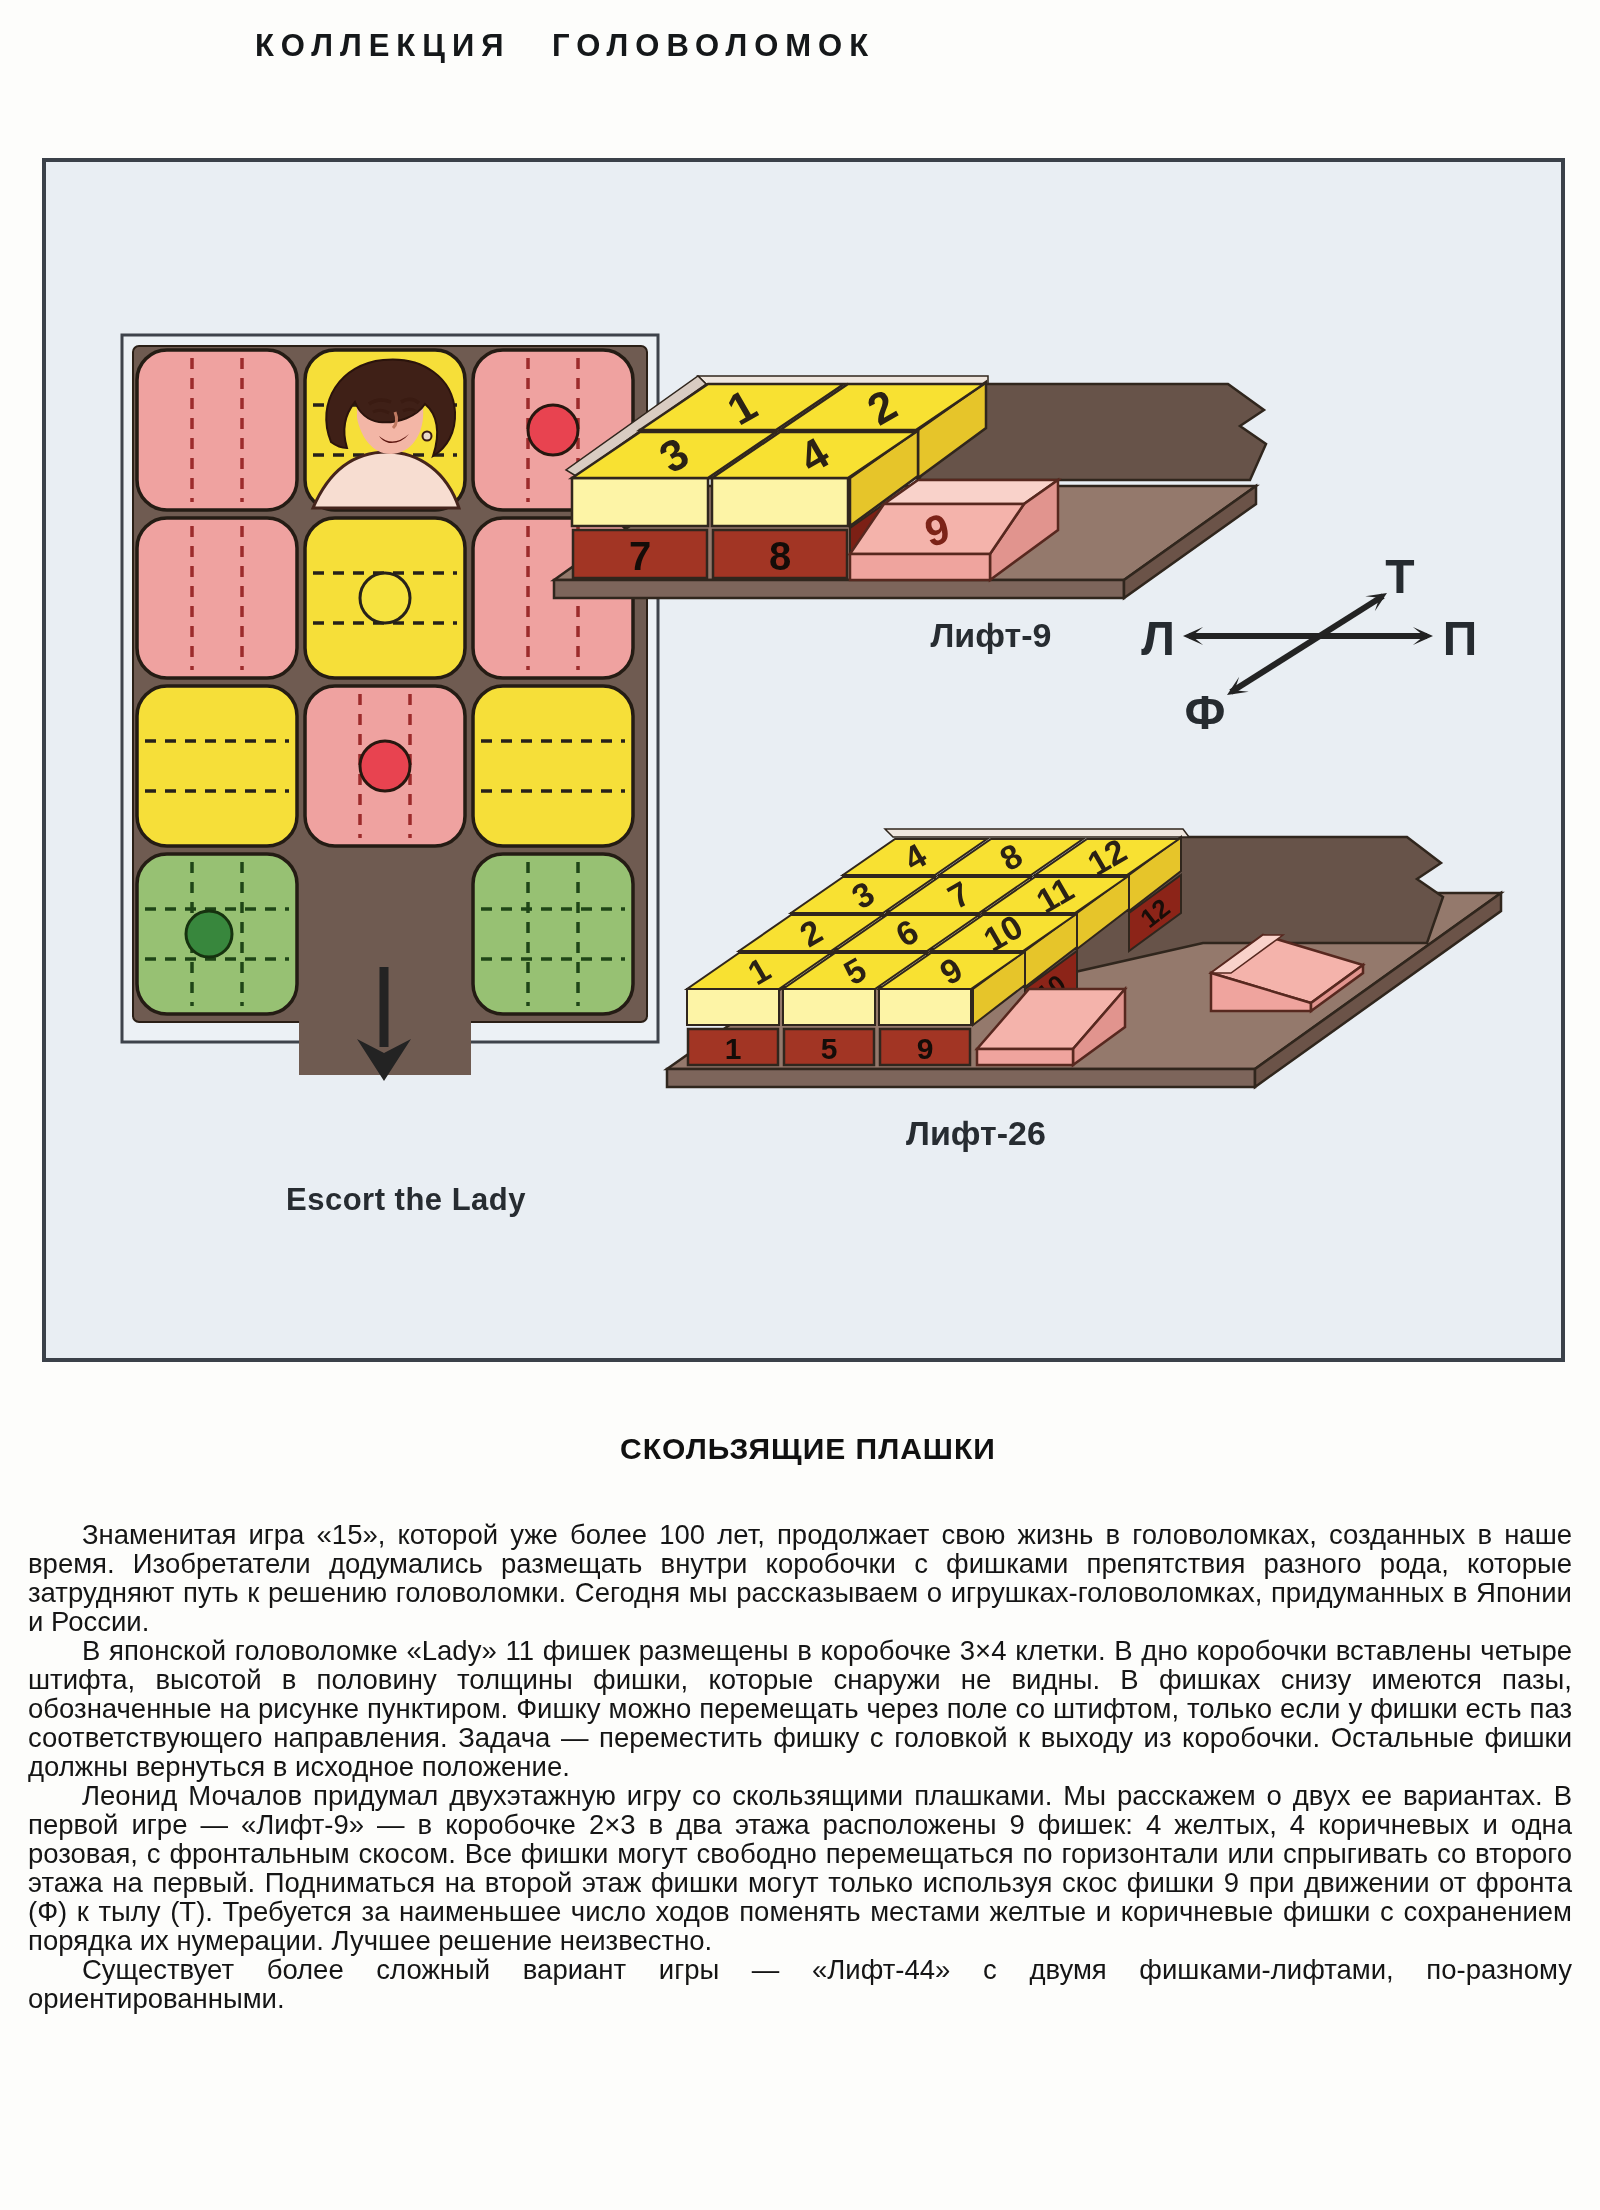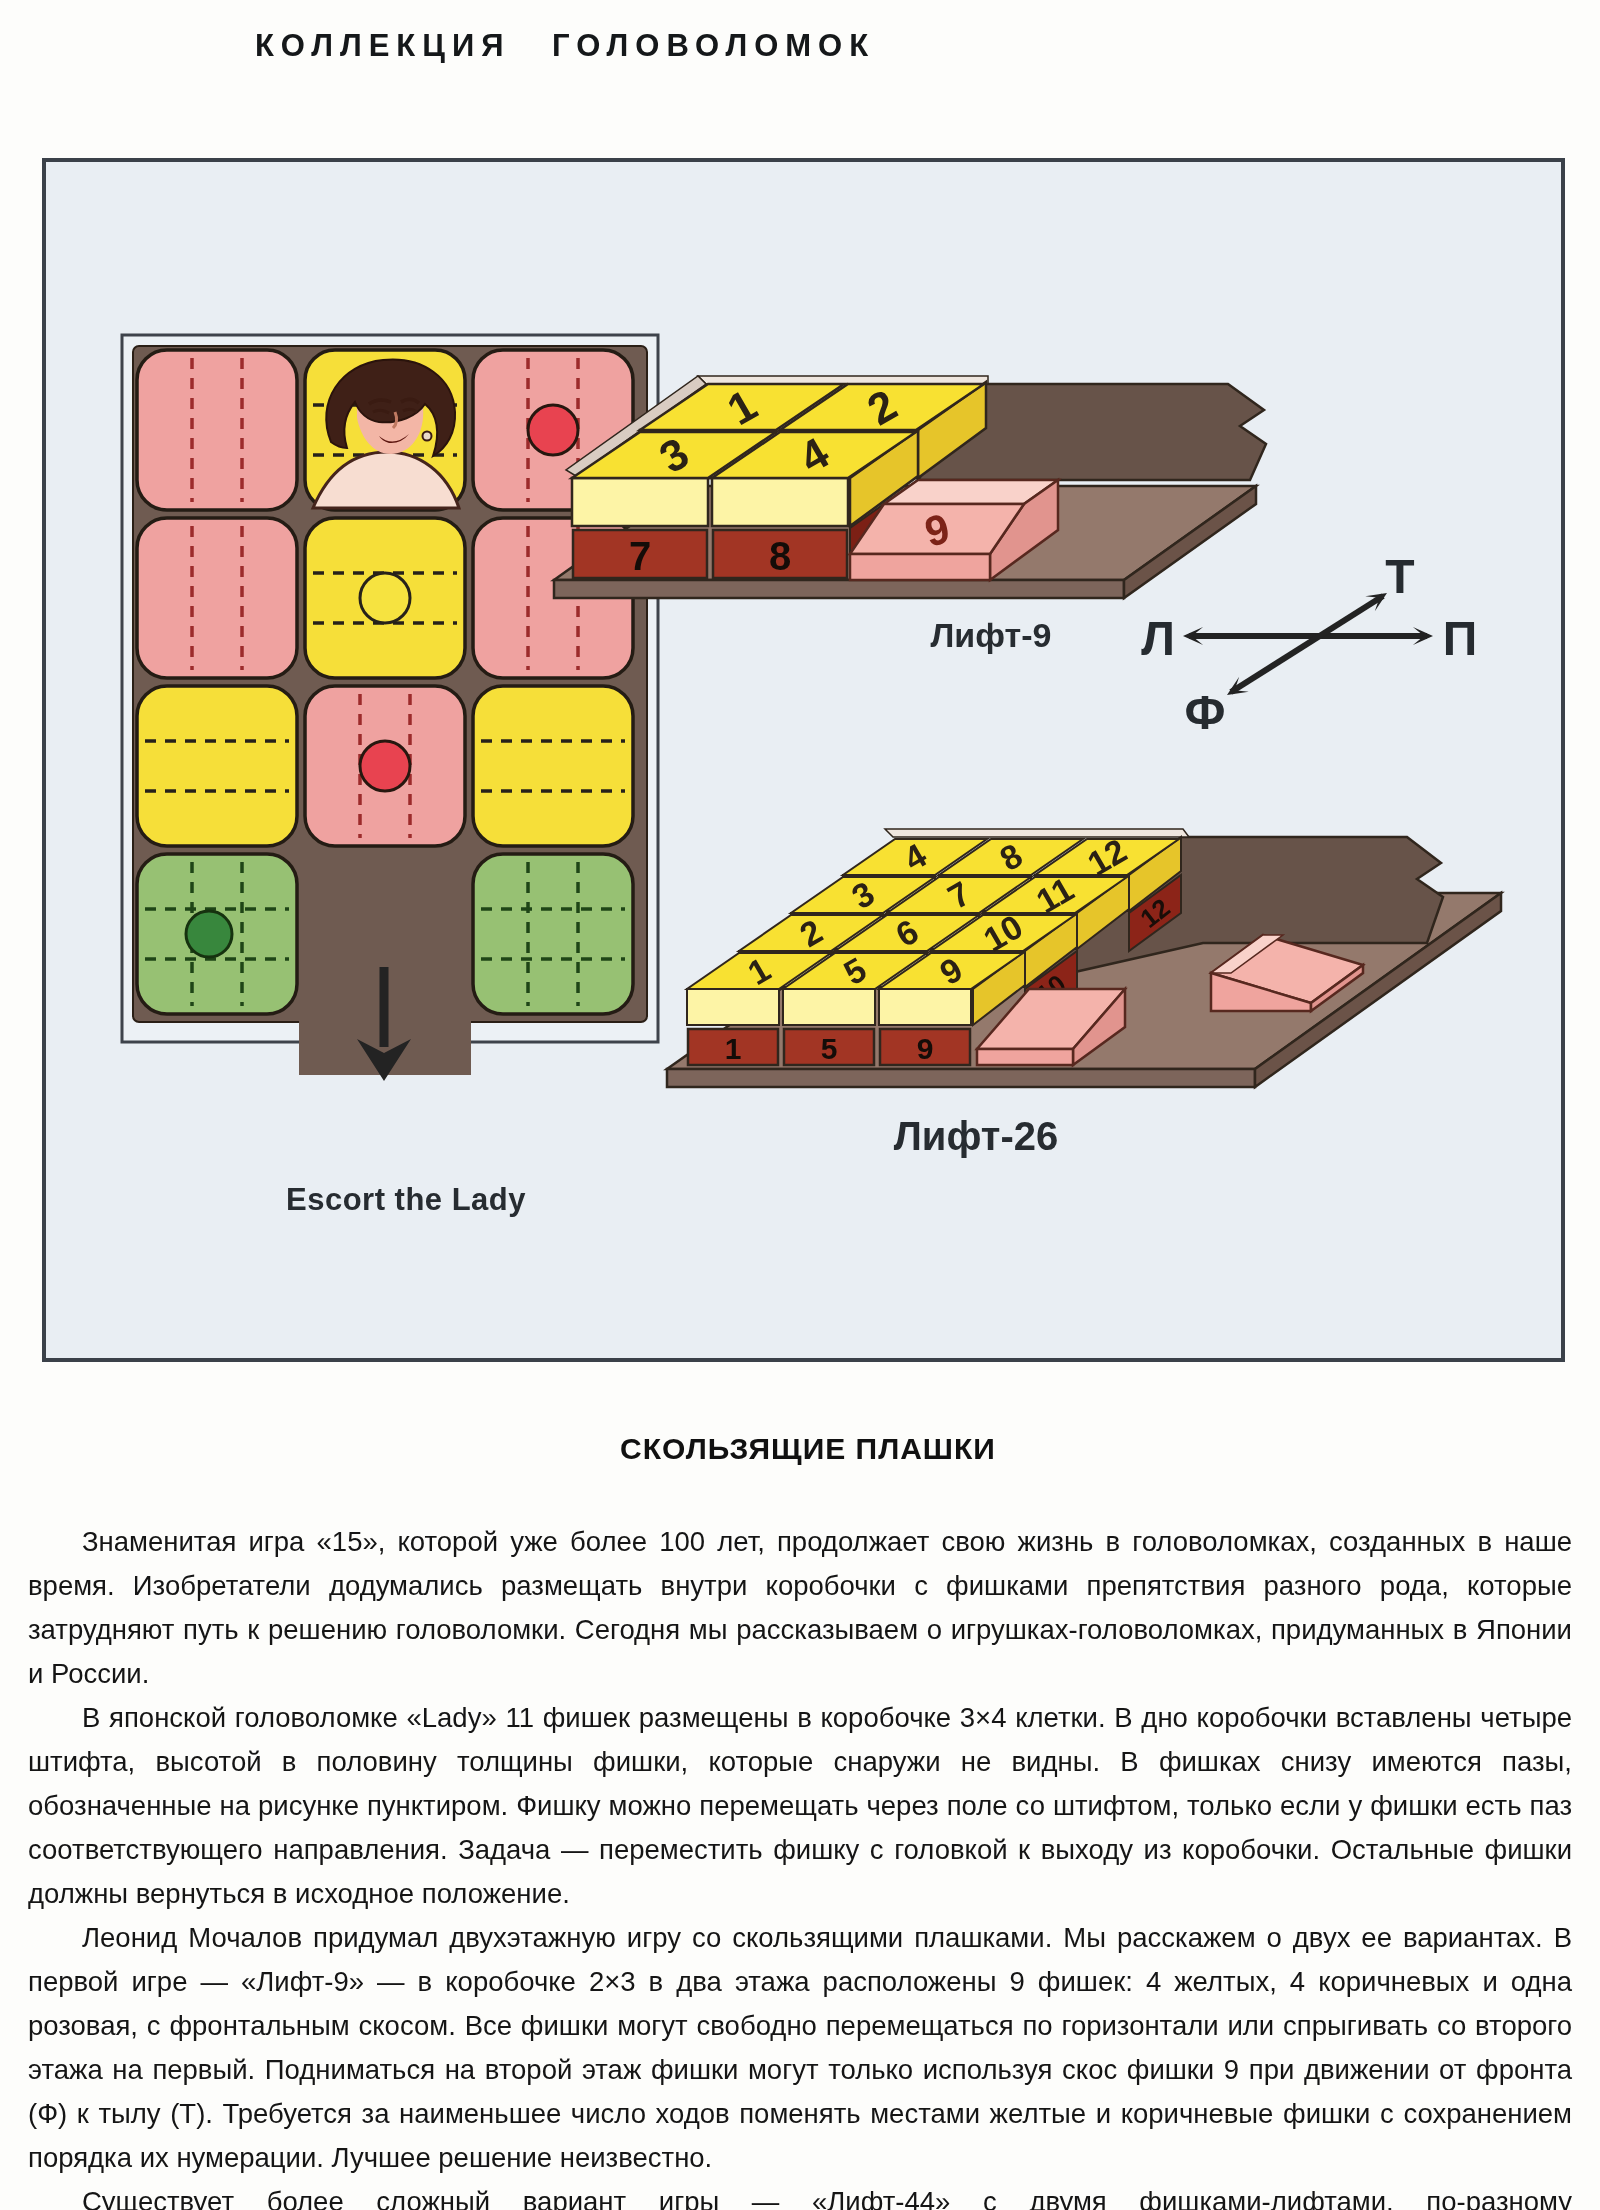--- a/index.html
+++ b/index.html
@@ -5,29 +5,29 @@
   html,body{margin:0;padding:0;background:#ffffff;}
   .page{position:relative;width:1600px;height:2210px;background:#fdfdfb;
         font-family:"Liberation Sans",sans-serif;overflow:hidden;}
   .page-title{position:absolute;left:0;top:28px;width:1130px;text-align:center;
     font-size:31px;font-weight:bold;color:#15181a;letter-spacing:7px;word-spacing:26px;margin:0;}
   .figure-box{position:absolute;left:42px;top:158px;width:1515px;height:1196px;
     background:#e9eef3;border:4px solid #3b4149;}
   .fig-label{position:absolute;font-weight:bold;color:#272c31;text-align:center;margin:16px;}
   .lady-label{left:120px;top:1166px;width:540px;font-size:31px;letter-spacing:.5px;}
   .lift9-label{left:850px;top:600px;width:250px;font-size:34px;}
-  .lift26-label{left:835px;top:1098px;width:250px;font-size:40px;}
+  .lift26-label{left:835px;top:1098px;width:250px;font-size:34px;}
   .lady-svg{position:absolute;left:120px;top:333px;}
   .lift9-svg{position:absolute;left:540px;top:268px;}
   .compass-svg{position:absolute;left:1125px;top:542px;}
   .lift26-svg{position:absolute;left:655px;top:735px;}
   .section-heading{position:absolute;left:0;top:1424px;width:1600px;text-align:center;
     font-size:30px;font-weight:bold;color:#111;letter-spacing:1px;margin:8px;}
   .body-text{position:absolute;left:28px;top:1520px;width:1544px;}
-  .body-text p{margin:0;font-size:27.5px;line-height:44px;text-align:justify;
+  .body-text p{margin:0;font-size:27.5px;line-height:29px;text-align:justify;
     color:#151515;text-indent:54px;}
   svg text{font-family:"Liberation Sans",sans-serif;font-weight:bold;}
 </style>
 </head>
 <body>
 
 <div class="page">
 
   <h1 class="page-title">КОЛЛЕКЦИЯ ГОЛОВОЛОМОК</h1>
 

